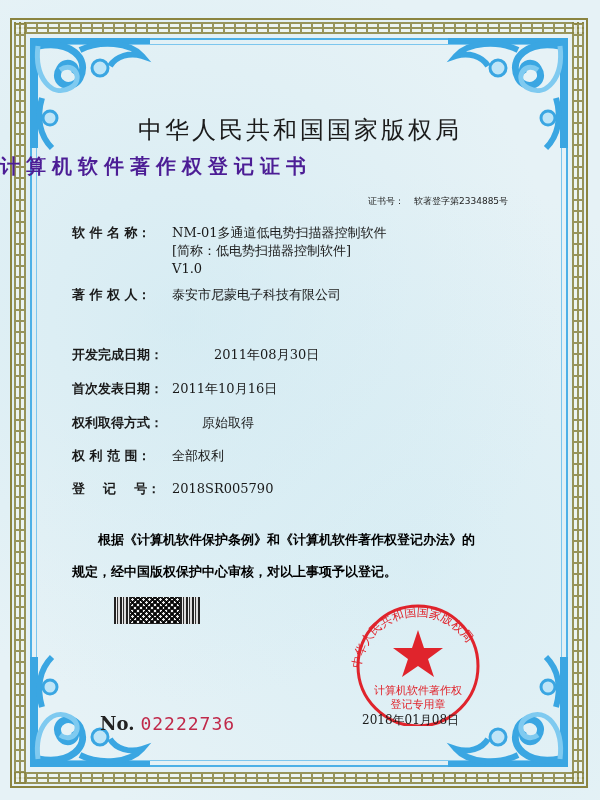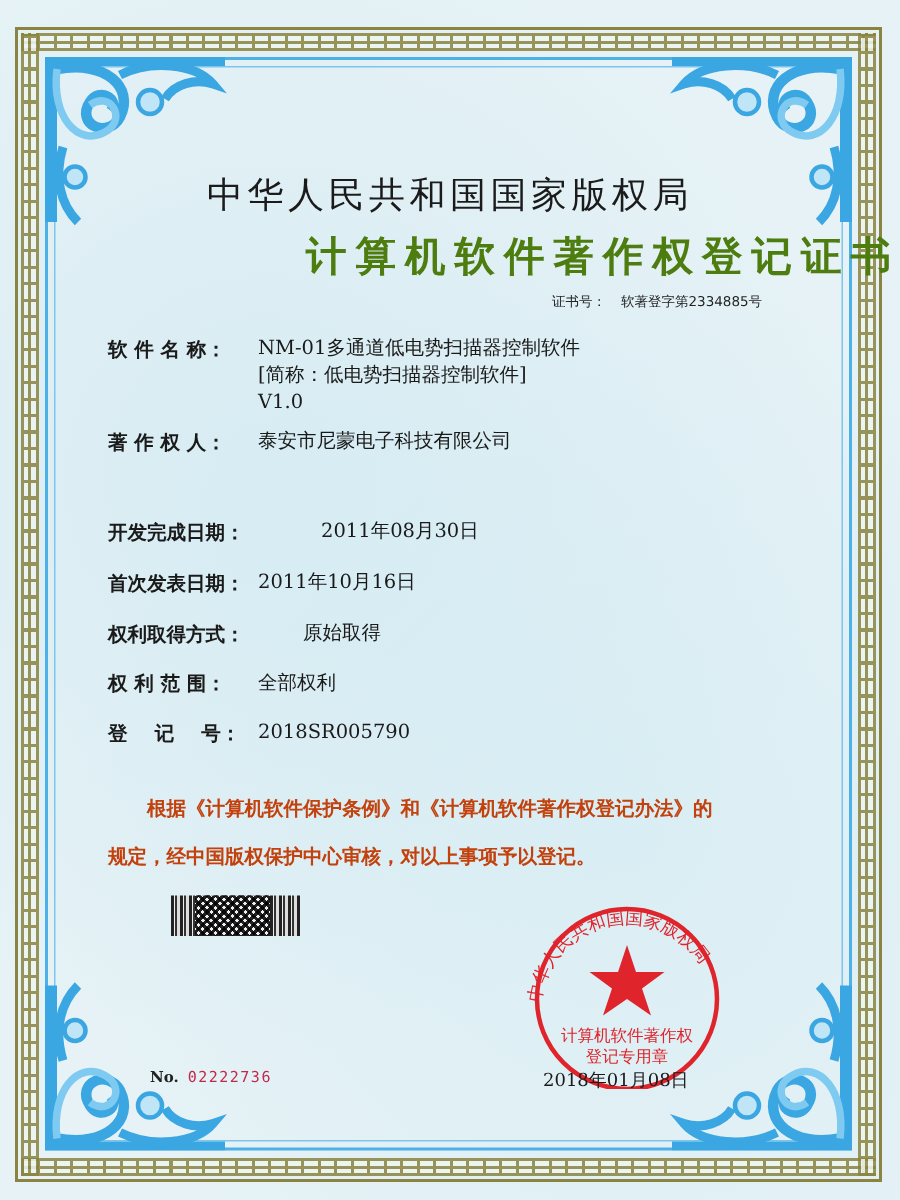--- a/index.html
+++ b/index.html
@@ -56,52 +56,52 @@
   .c-bl { left: 30px; top: 647px; transform: scaleY(-1); }
   .c-br { left: 438px; top: 647px; transform: scale(-1,-1); }
 
   .content { position: absolute; left: 0; top: 16px; width: 556px; height: 800px; }
   .authority {
     position: absolute; top: 98px; left: 0; width: 600px; text-align: center;
     font-family: "DejaVu Sans", "Liberation Sans", sans-serif;
     font-size: 24px; letter-spacing: 3px; color: #1b1b1b;
   }
   .title {
-    position: absolute; top: 137px; left: 0; width: 600px; text-align: right;
-    font-size: 27px; font-weight: bold; letter-spacing: 6px; color: #4d7c0f;
+    position: absolute; top: 137px; left: 0; width: 600px; text-align: left;
+    font-size: 20px; font-weight: bold; letter-spacing: 6px; color: #4c1d95;
   }
   .certno {
     position: absolute; top: 179px; left: 368px;
     font-size: 9px; color: #222; font-family: "DejaVu Sans", sans-serif;
   }
   .certno span { margin-right: 10px; }
   .field {
     position: absolute; left: 72px; font-size: 13px; color: #1a1a1a;
     display: flex;
   }
   .field .lbl { width: 100px; white-space: nowrap; font-weight: bold; }
   .field .val { white-space: pre-line; line-height: 18px; }
   .statement {
     position: absolute; left: 72px; width: 470px; font-size: 13px;
-    line-height: 32px; font-weight: bold; color: #c2410c;
+    line-height: 32px; font-weight: bold; color: #000000;
   }
   .barcode {
     position: absolute; left: 114px; top: 581px; width: 86px; height: 27px;
     background:
       repeating-linear-gradient(90deg, #222 0 2px, #eee 2px 3px, #333 3px 4px, #ddd 4px 6px);
   }
   .barcode .mid {
     position: absolute; left: 16px; top: 0; width: 50px; height: 27px;
     background:
       repeating-linear-gradient(45deg, #222 0 2px, #eee 2px 4px),
       repeating-linear-gradient(-45deg, #222 0 2px, transparent 2px 4px);
     background-blend-mode: multiply;
   }
   .serial {
-    position: absolute; left: 100px; top: 697px; font-size: 10px;
+    position: absolute; left: 100px; top: 697px; font-size: 18px;
   }
   .serial .no { font-weight: bold; color: #222; margin-right: 6px; }
   .serial .num { color: #c0294a; letter-spacing: 1px; font-family: "DejaVu Sans Mono", monospace; }
   .seal {
     position: absolute; left: 342px; top: 588px; width: 152px; height: 122px;
   }
   .seal svg { width: 100%; height: 100%; }
   .issue-date {
     position: absolute; left: 362px; top: 696px; font-size: 12px; color: #1a1a1a;
   }

